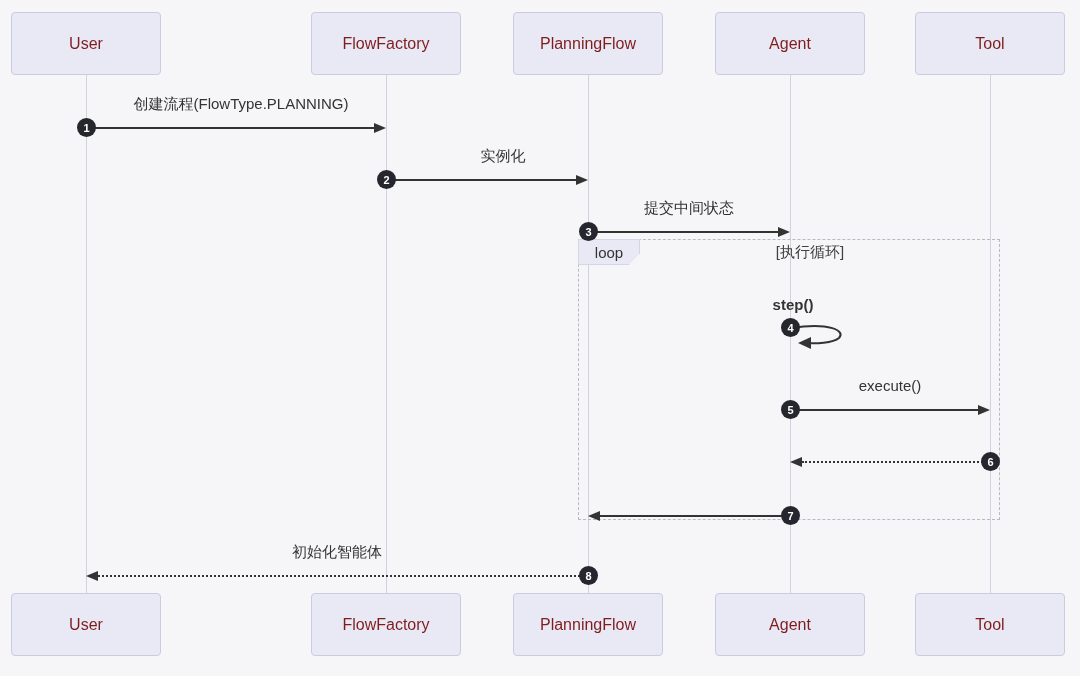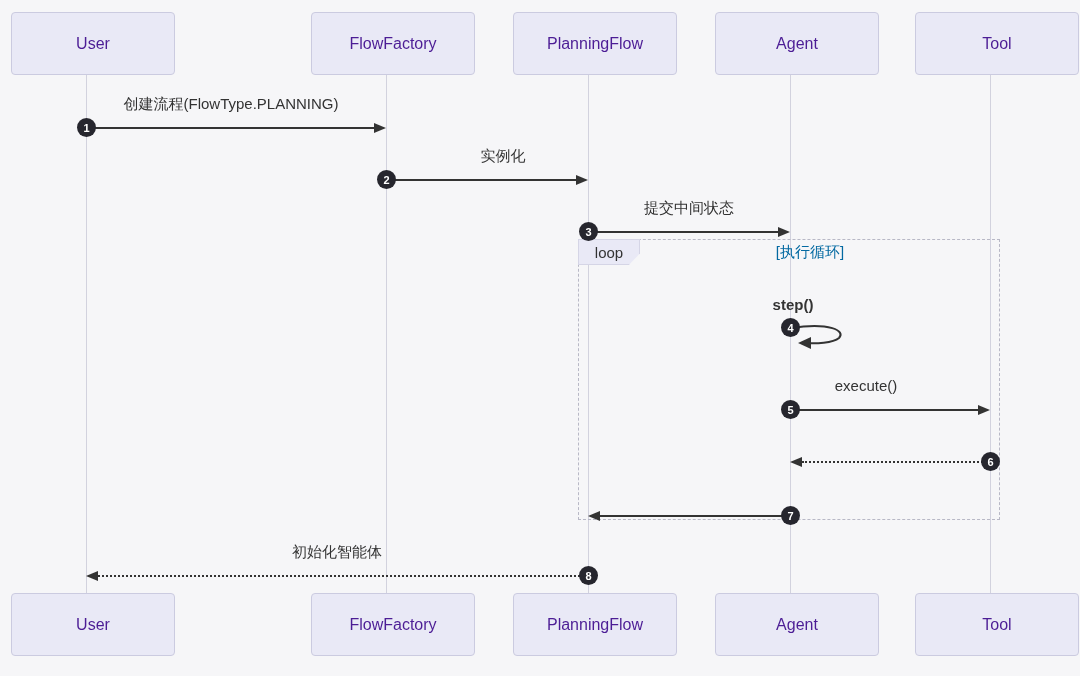--- a/index.html
+++ b/index.html
@@ -11,30 +11,30 @@
   .canvas {
     position: relative;
     width: 1080px;
     height: 676px;
     background: #f6f6f8;
     overflow: hidden;
   }
   
   .pbox {
     position: absolute;
-    width: 164px;
+    width: 150px;
     height: 63px;
     background: #e9e9f6;
     border: 1px solid #cbcbe0;
     border-radius: 4px;
     display: flex;
     align-items: center;
     justify-content: center;
     font-size: 16px;
-    color: #4c1d95;
+    color: #7f1d1d;
     box-sizing: border-box;
   }
   
   .lifeline {
     position: absolute;
     top: 75px;
     height: 518px;
     width: 1px;
     background: #d2d2de;
   }
@@ -114,21 +114,21 @@
     color: #333333;
     z-index: 4;
   }
   .loop-guard {
     position: absolute;
     left: 700px;
     top: 243px;
     width: 220px;
     text-align: center;
     font-size: 15px;
-    color: #0369a1;
+    color: #404040;
   }
   .selfloop-svg {
     position: absolute;
     left: 788px;
     top: 322px;
   }
 </style>
 </head>
 <body>
 
@@ -149,21 +149,21 @@
   <div class="pbox" style="left:513px; top:12px;">PlanningFlow</div>
   <div class="pbox" style="left:715px; top:12px;">Agent</div>
   <div class="pbox" style="left:915px; top:12px;">Tool</div>
 
   <div class="pbox" style="left:11px;  top:593px;">User</div>
   <div class="pbox" style="left:311px; top:593px;">FlowFactory</div>
   <div class="pbox" style="left:513px; top:593px;">PlanningFlow</div>
   <div class="pbox" style="left:715px; top:593px;">Agent</div>
   <div class="pbox" style="left:915px; top:593px;">Tool</div>
 
-  <div class="msg-label" style="left:86px; top:95px; width:290px;">创建流程(FlowType.PLANNING)</div>
+  <div class="msg-label" style="left:86px; top:95px; width:290px;padding-left:10px;">创建流程(FlowType.PLANNING)</div>
   <div class="line-solid" style="left:86px; top:127px; width:289px;"></div>
   <div class="arr-r" style="left:374px; top:123px;"></div>
   <div class="badge" style="left:77px; top:118px;">1</div>
 
   <div class="msg-label" style="left:402px; top:147px; width:202px;">实例化</div>
   <div class="line-solid" style="left:386px; top:179px; width:191px;"></div>
   <div class="arr-r" style="left:576px; top:175px;"></div>
   <div class="badge" style="left:377px; top:170px;">2</div>
 
   <div class="msg-label" style="left:588px; top:199px; width:202px;">提交中间状态</div>
@@ -171,21 +171,21 @@
   <div class="arr-r" style="left:778px; top:227px;"></div>
   <div class="badge" style="left:579px; top:222px;">3</div>
 
   <div class="msg-label" style="left:756px; top:296px; width:74px;font-weight:bold;">step()</div>
   <svg class="selfloop-svg" width="62" height="30" viewBox="0 0 62 30">
     <path d="M 3 6 C 42 0, 58 9, 51 16 C 45 21, 28 22, 16 21" stroke="#333333" stroke-width="2" fill="none"></path>
     <polygon points="10,21 23,15 23,27" fill="#333333"></polygon>
   </svg>
   <div class="badge" style="left:781px; top:318px;">4</div>
 
-  <div class="msg-label" style="left:766px; top:377px; width:200px;text-align:center;">execute()</div>
+  <div class="msg-label" style="left:790px; top:377px; width:200px;text-align:center;">execute()</div>
   <div class="line-solid" style="left:790px; top:409px; width:189px;"></div>
   <div class="arr-r" style="left:978px; top:405px;"></div>
   <div class="badge" style="left:781px; top:400px;">5</div>
 
   <div class="arr-l" style="left:790px; top:457px;"></div>
   <div class="line-dashed" style="left:802px; top:461px; width:188px;"></div>
   <div class="badge" style="left:981px; top:452px;">6</div>
 
   <div class="arr-l" style="left:588px; top:511px;"></div>
   <div class="line-solid" style="left:600px; top:515px; width:190px;"></div>

